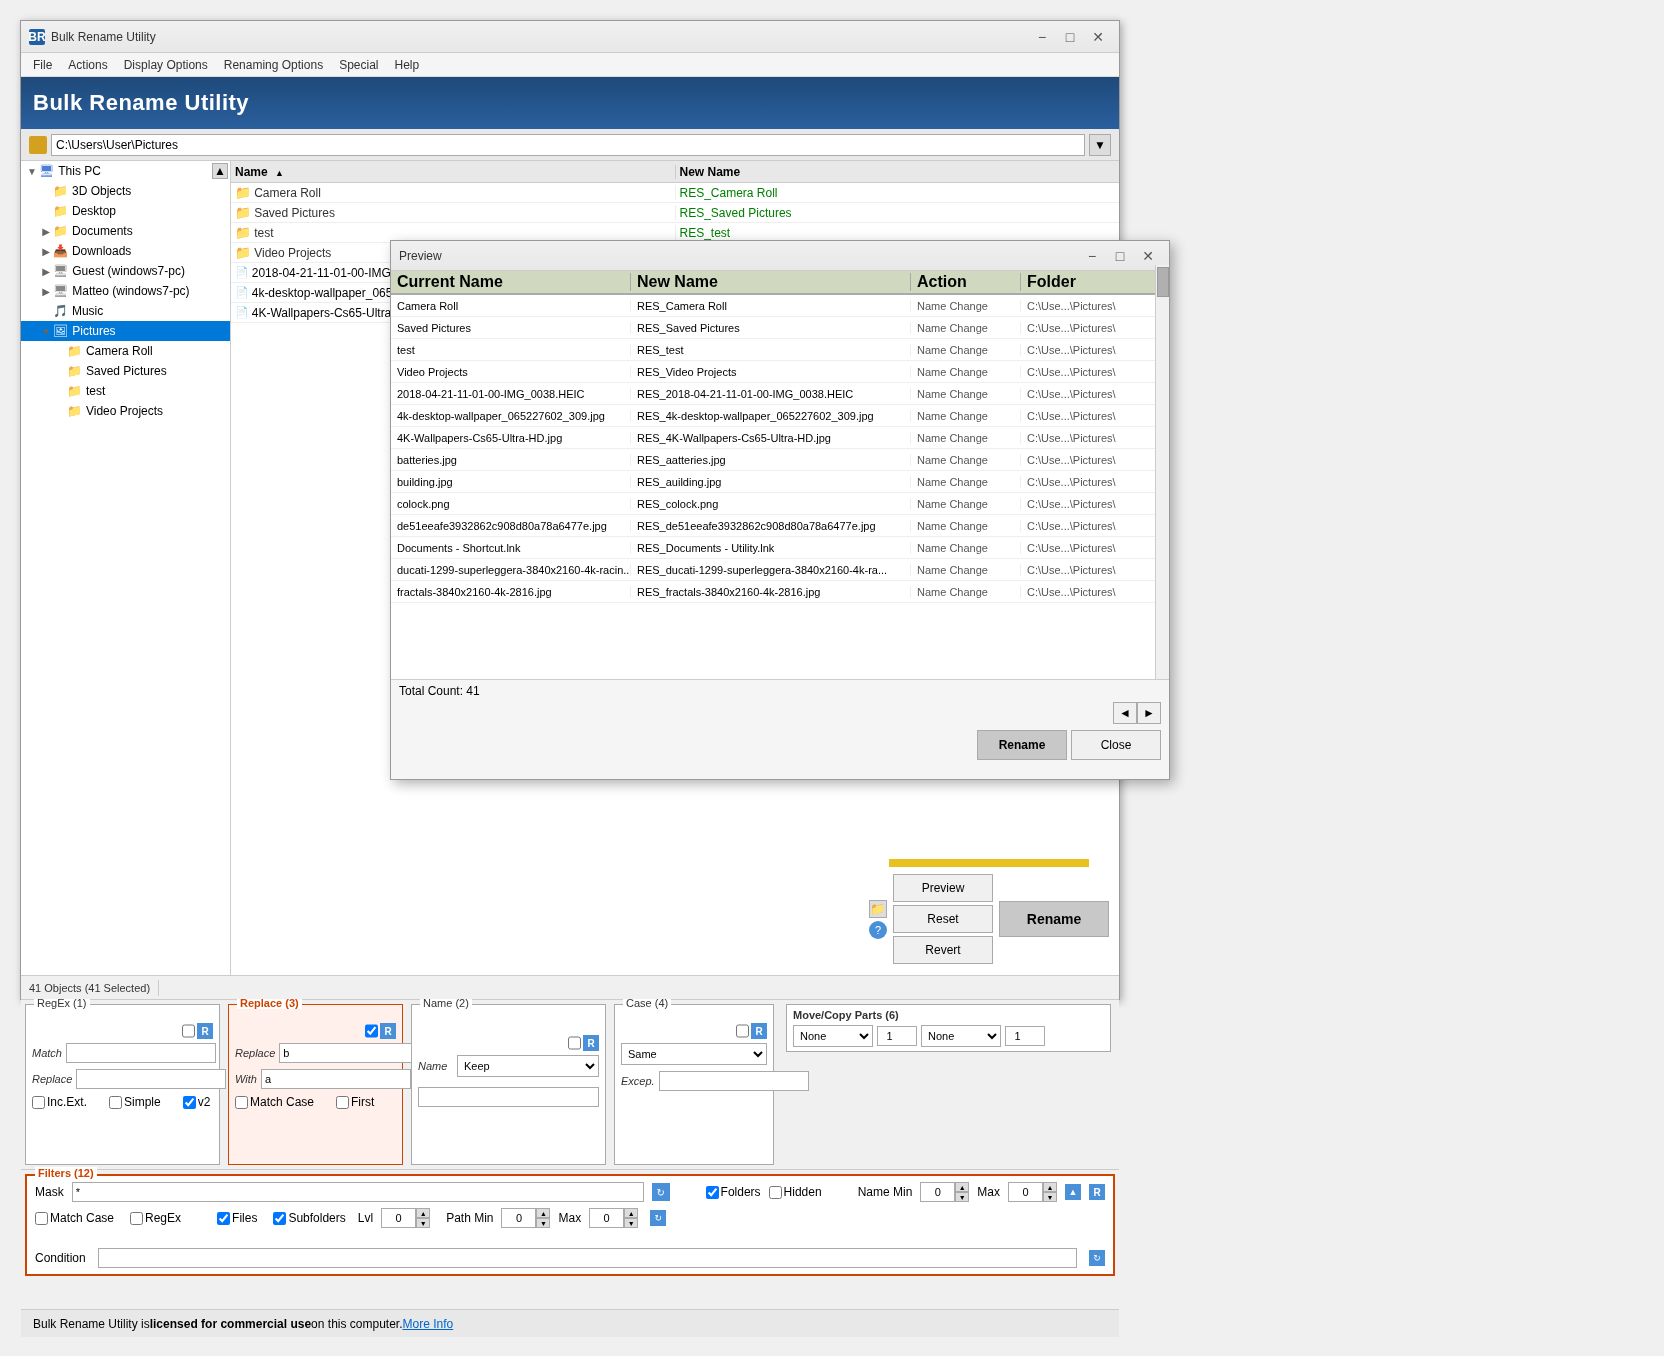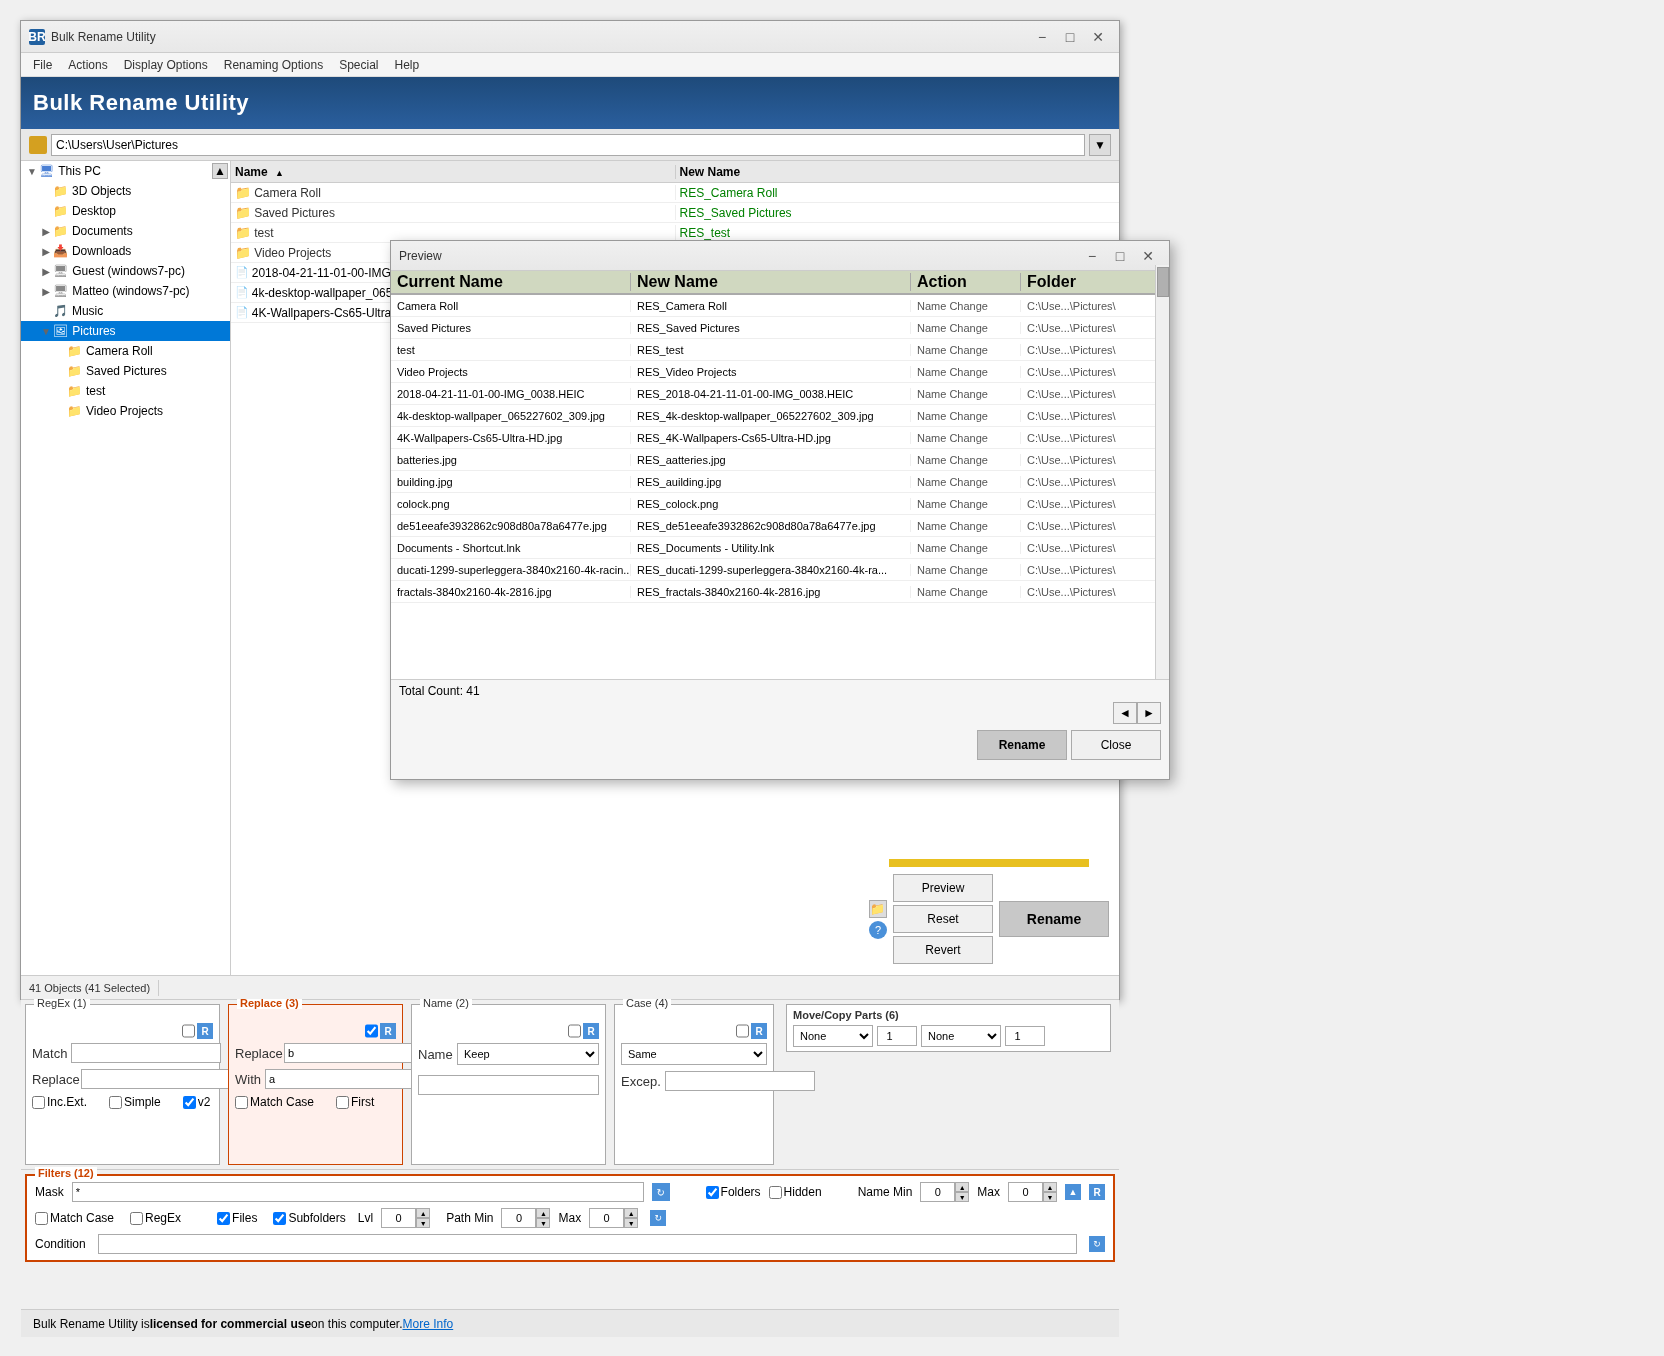--- a/index.html
+++ b/index.html
@@ -175,25 +175,25 @@
       top: -8px; left: 8px;
       background: white;
       padding: 0 3px;
       font-size: 11px;
       color: #333;
     }
     .panel-title.orange { color: #cc4400; font-weight: bold; }
 
     .regex-panel { width: 195px; padding: 18px 6px 6px; }
     .replace-panel { width: 175px; padding: 18px 6px 6px; background: #fff0ec; border-color: #cc4400; }
-    .name-panel { width: 195px; padding: 18px 6px 6px; }
+    .name-panel { width: 195px; padding: 30px 6px 6px; }
     .case-panel { width: 160px; padding: 18px 6px 6px; }
 
     .field-row { display: flex; align-items: center; margin-bottom: 6px; gap: 4px; }
-    .field-label { width: 45px; color: #333; font-size: 13px; }
+    .field-label { width: 45px; color: #333; font-size: 11px; font-style: italic; }
     .field-input {
       flex: 1;
       height: 20px;
       border: 1px solid #aaa;
       padding: 0 3px;
       font-size: 11px;
     }
     .checkbox-row { display: flex; align-items: center; gap: 22px; margin-top: 4px; font-size: 11px; }
     .checkbox-item { display: flex; align-items: center; gap: 2px; }
     input[type="checkbox"] { margin: 0; }
@@ -736,21 +736,21 @@
         <div class="spin-input-group">
           <input type="text" class="spin-input" value="0" style="">
           <div class="spin-btns">
             <button class="spin-btn">▲</button>
             <button class="spin-btn">▼</button>
           </div>
         </div>
         <div style="width:16px;height:16px;background:#4a90d9;color:white;font-size:9px;display:flex;align-items:center;justify-content:center;margin-left:4px;">↻</div>
       </div>
 
-      <div class="filters-row" style="margin-top:6px;">
+      <div class="filters-row" style="margin-top:20px;">
         <span>Condition</span>
         <input type="text" class="field-input" style="width: 400px; margin-left: 4px;">
         <div style="width:16px;height:16px;background:#4a90d9;color:white;font-size:9px;display:flex;align-items:center;justify-content:center;margin-left:4px;">↻</div>
       </div>
     </div>
 
     <div style="position:absolute; right:10px; bottom:35px; display:flex; flex-direction:column; align-items:center; gap:3px;">
       <div class="yellow-bar"></div>
       <div style="display:flex; gap:6px; align-items:center;">
         <div style="display:flex;flex-direction:column;gap:3px;">

